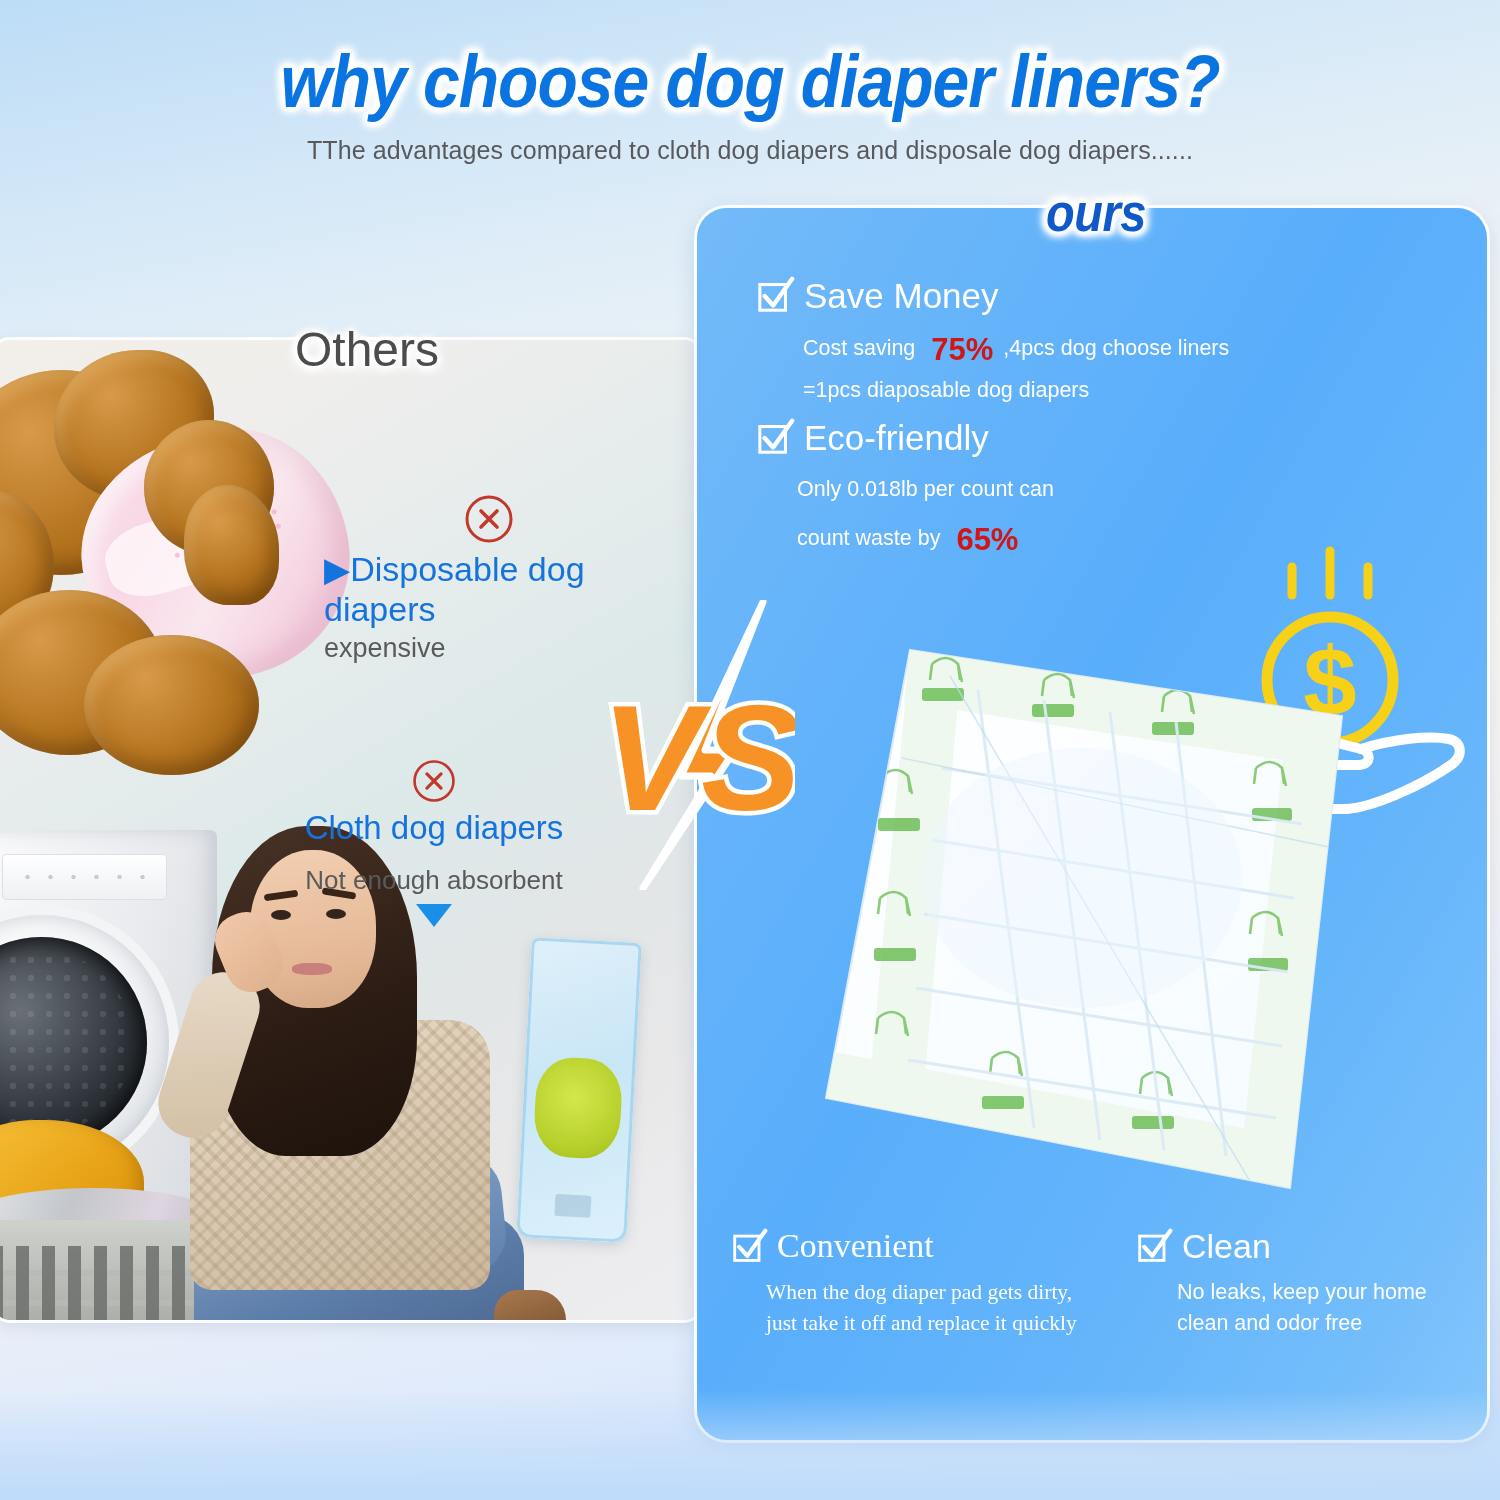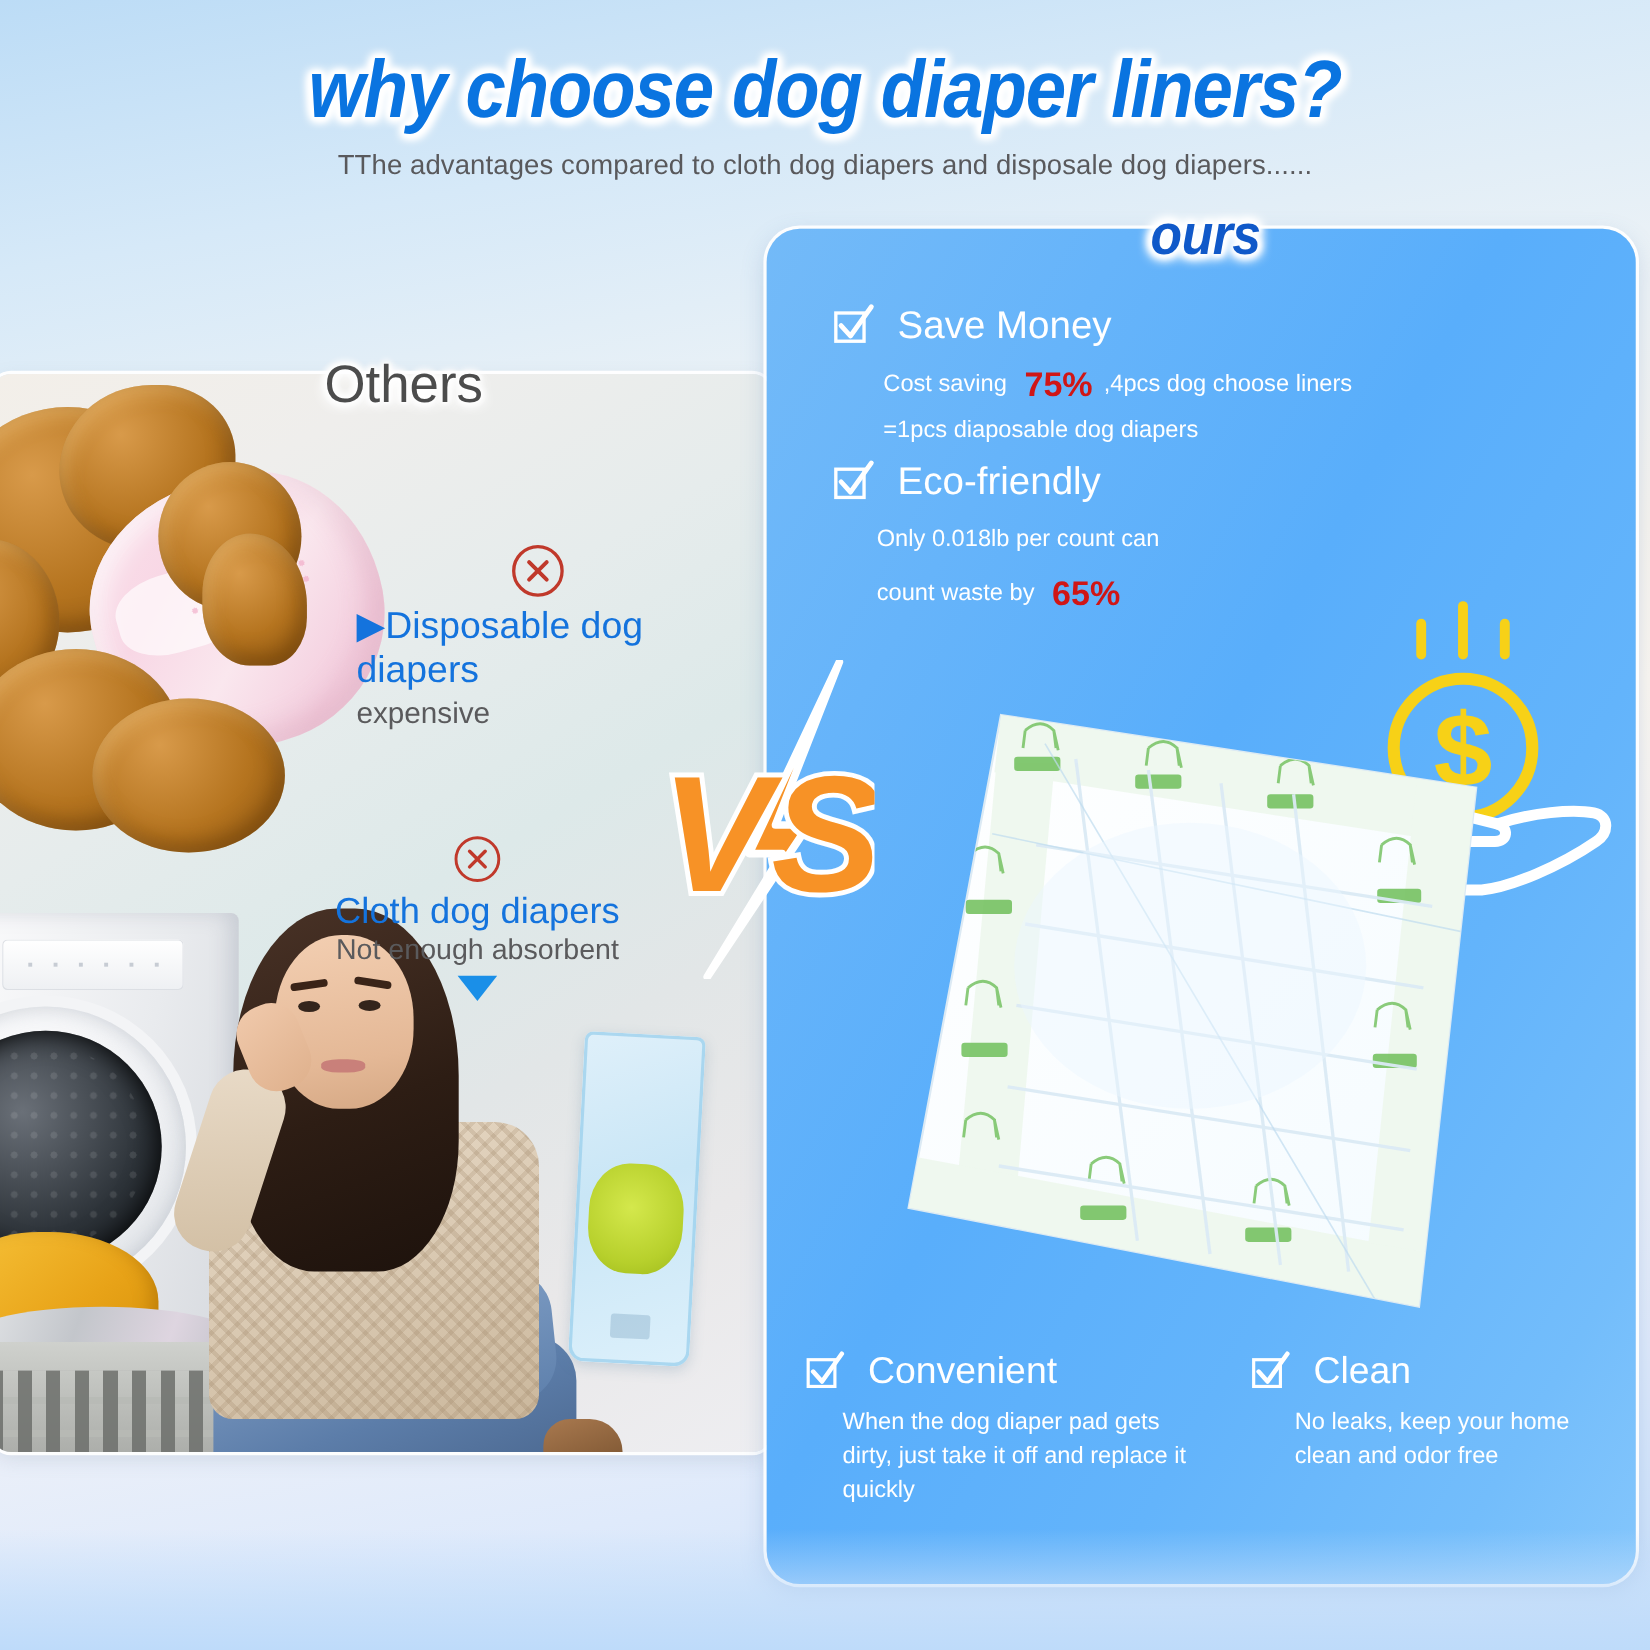--- a/index.html
+++ b/index.html
@@ -158,36 +158,36 @@
   }
   #ours-label{
     position:absolute;left:1046px;top:185px;z-index:12;
     font-size:47px;font-weight:bold;font-style:italic;color:#1059c9;
     letter-spacing:-.5px;
     text-shadow:0 0 5px #fff,0 0 5px #fff,0 0 9px #fff,3px 0 6px #fff,-3px 0 6px #fff,0 3px 6px #fff,0 -3px 6px #fff,4px 4px 9px #fff,-4px 4px 9px #fff,4px -4px 9px #fff,-4px -4px 9px #fff;
     transform:scaleY(1.1);
   }
 
   .feat{position:absolute;color:#fff;}
-  .feat-head{display:flex;align-items:center;gap:21px;font-size:35px;line-height:1;}
+  .feat-head{display:flex;align-items:center;gap:9px;font-size:35px;line-height:1;}
   .chk{flex:0 0 auto;display:block;}
   .feat-body{font-size:21.5px;line-height:1.45;margin-top:13px;margin-left:46px;}
 
   .pct{
     display:inline-block;position:relative;
     color:#d01616;font-weight:bold;font-size:31px;
     padding:1px 9px 2px 9px;margin:0 1px;vertical-align:-5px;
   }
   .pct:before{content:"";position:absolute;left:-5px;top:-10px;right:-5px;bottom:-8px;
     background:radial-gradient(ellipse at center,#ffffff 56%,rgba(255,255,255,.75) 78%,rgba(255,255,255,0) 100%);
     border-radius:50%;z-index:-1;}
 
   #feat-save{left:60px;top:68px;width:560px;}
   #feat-eco{left:60px;top:210px;width:560px;}
-  #feat-conv{left:35px;top:1020px;width:360px;}
+  #feat-conv{left:35px;top:1020px;width:360px;font-family:Liberation Serif, serif;}
   #feat-clean{left:440px;top:1020px;width:330px;}
   #feat-clean .feat-body{margin-left:40px;}
 
   
   #money-icon{position:absolute;left:500px;top:335px;width:270px;height:290px;}
 
   
   #pad{position:absolute;left:85px;top:420px;width:630px;height:580px;}
 
   .bottom-fade{position:absolute;left:0;bottom:0;width:1500px;height:110px;
@@ -266,21 +266,21 @@
       </div>
       <div style="font-size:27px;color:#5a5a5c;margin-top:4px;">expensive</div>
     </div>
 
     <div style="position:absolute;left:240px;top:418px;width:400px;text-align:center;z-index:5;">
       <svg width="46" height="46" viewBox="0 0 52 52" style="display:block;margin:0 auto 6px auto;">
         <circle cx="26" cy="26" r="22" fill="none" stroke="#c0392b" stroke-width="3"></circle>
         <path d="M18 18 L34 34 M34 18 L18 34" stroke="#c0392b" stroke-width="3.6" stroke-linecap="round"></path>
       </svg>
       <div style="font-size:33px;color:#1473dd;line-height:1.1;">Cloth dog diapers</div>
-      <div style="font-size:26px;color:#5a5a5c;margin-top:2px;">Not enough absorbent</div>
+      <div style="font-size:26px;color:#5a5a5c;margin-top:19px;">Not enough absorbent</div>
       <svg width="44" height="30" viewBox="0 0 44 30" style="display:block;margin:4px auto 0 auto;">
         <path d="M4 4 L40 4 L22 27 Z" fill="#1a8fe8"></path>
       </svg>
     </div>
   </div>
 
   <div id="others-label">Others</div>
 
   <div id="ours-panel">
 

